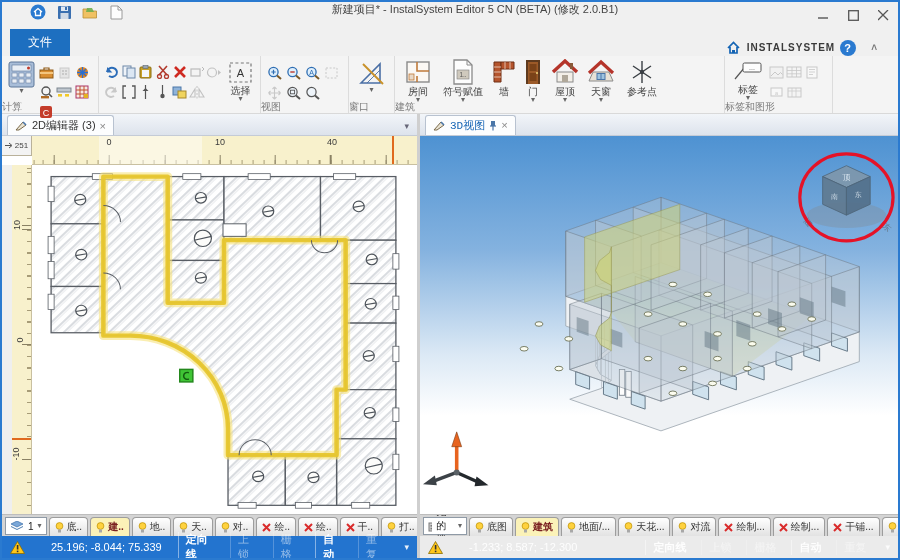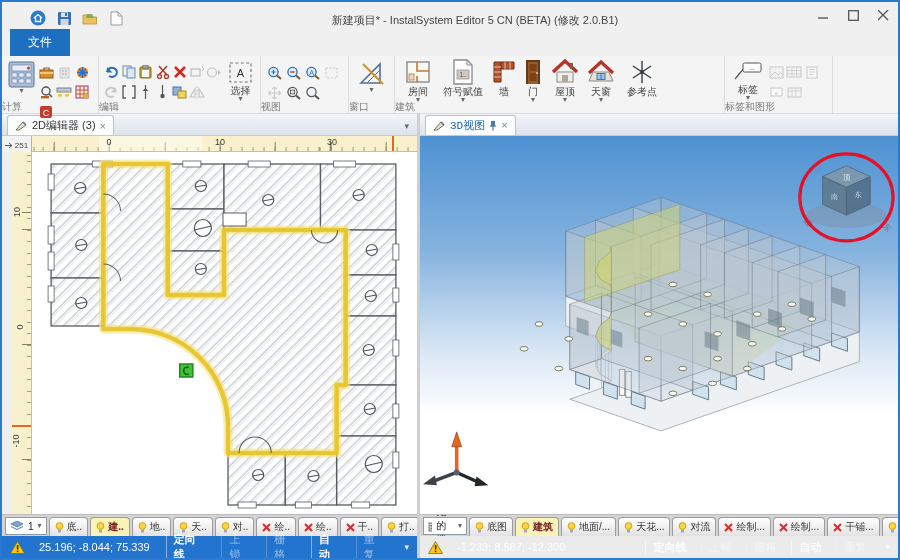--- a/index.html
+++ b/index.html
@@ -1,21 +1,21 @@
 <!DOCTYPE html>
 <html><head>
 <meta charset="utf-8">
 <style>
   html,body{margin:0;padding:0;background:#9a9a9a;}
   *{box-sizing:border-box;}
   .app{width:900px;height:560px;position:relative;background:#f0f0f0;
        border:2px solid #2a7ad0;font-family:"Liberation Sans",sans-serif;
        font-size:11px;color:#333;overflow:hidden;display:flex;flex-direction:column;}
   
-  .titlebar{height:26px;display:flex;align-items:flex-end;background:#f0f0f0;flex:0 0 auto;padding-left:20px;}
+  .titlebar{height:26px;display:flex;align-items:flex-start;background:#f0f0f0;flex:0 0 auto;padding-left:20px;}
   .qat{display:flex;align-items:center;gap:6px;padding-left:6px;width:120px;}
   .qat .qbtn{width:20px;height:20px;display:flex;align-items:center;justify-content:center;}
   .title{flex:1;text-align:center;color:#444;font-size:11px;white-space:nowrap;overflow:hidden;}
   .wincontrols{display:flex;height:26px;}
   .wc{width:30px;height:26px;display:flex;align-items:center;justify-content:center;color:#555;}
   
   .ribbontabs{height:28px;display:flex;align-items:flex-end;background:#f0f0f0;flex:0 0 auto;gap:6px;}
   .rtab{padding:5px 18px;font-size:12px;}
   .rtab.file{background:#1d6fc0;color:#fff;margin-left:8px;}
   .rtab.main{background:#fafafa;color:#1d6fc0;border:1px solid #d5d5d5;border-bottom:none;}
@@ -50,21 +50,21 @@
            display:flex;align-items:flex-end;flex:0 0 auto;}
   .doctab{height:20px;display:flex;align-items:center;gap:4px;background:#fcfdfe;
           border:1px solid #b8c2d0;border-bottom:none;border-radius:3px 3px 0 0;
           padding:0 7px;margin-left:5px;font-size:11px;color:#333;}
   .doctab .x{color:#888;font-size:11px;}
   .doctab.blue{color:#1464b4;font-family:Liberation Mono, monospace;}
   .dt-spacer{flex:1;}
   .dt-caret{color:#667;padding:0 8px 4px 0;font-size:9px;}
   
   .editor{flex:1;position:relative;background:#fff;min-height:0;display:flex;flex-direction:column;}
-  .ruler-row{height:16px;display:flex;flex:0 0 auto;}
+  .ruler-row{height:29px;display:flex;flex:0 0 auto;}
   .corner{width:30px;height:20px;background:#f3f3f3;border-right:1px solid #b9b19a;border-bottom:1px solid #b9b19a;
           display:flex;align-items:center;justify-content:center;gap:2px;font-size:8px;color:#444;}
   .hruler{position:relative;flex:1;background:#f8f1cc;border-bottom:1px solid #c9c0a0;overflow:hidden;
     background-image:
       linear-gradient(90deg, rgba(0,0,0,0) 0, rgba(0,0,0,0) 0),
       repeating-linear-gradient(90deg,#8a8164 0 1px,transparent 1px 55.3px),
       repeating-linear-gradient(90deg,#a79c77 0 1px,transparent 1px 11.06px);
     background-size:auto,auto 9px,auto 4px;background-repeat:repeat-x;background-position:21.7px bottom,21.7px bottom,10.6px bottom;}
   .hruler .hl{position:absolute;left:67px;top:0;width:103px;height:100%;background:rgba(255,255,255,.45);}
   .hruler .num{position:absolute;top:1px;font-size:9px;color:#3a3a3a;transform:translateX(-50%);}
@@ -87,21 +87,21 @@
   .lsel{height:18px;margin-bottom:1px;background:#fff;border:1px solid #8f9aa6;display:flex;align-items:center;
         gap:4px;padding:0 4px;font-size:10px;color:#222;}
   .btab{height:19px;display:flex;align-items:center;gap:3px;background:linear-gradient(#ffffff,#e2e2e2);
         border:1px solid #9d9d9d;border-bottom:none;border-radius:4px 4px 0 0;padding:0 5px;margin-left:2px;
         font-size:10px;color:#333;white-space:nowrap;}
   .btab.sel{background:#fbf2b8;color:#7a2020;font-weight:bold;}
   
   .status{height:22px;display:flex;align-items:center;padding:0 8px;gap:8px;font-size:11px;flex:0 0 auto;}
   .status.active{background:#2374cf;color:#fff;}
   .status.inactive{background:#ebebeb;color:rgba(255,255,255,.92);}
-  .coords{flex:0 0 auto;margin-left:6px;}
+  .coords{flex:0 0 auto;margin-left:18px;}
   .st-spacer{flex:1;}
   .stitem{padding:0 7px;border-left:1px solid rgba(255,255,255,.45);}
   .stitem:first-child{border-left:none;}
   .stitem.off{opacity:.5;}
   .stitem.on{font-weight:bold;}
   .st-caret{font-size:9px;opacity:.9;padding-left:4px;}
   
   .viewport{flex:1;position:relative;overflow:hidden;min-height:0;}
   .viewport svg{display:block;}
 </style>
@@ -155,20 +155,31 @@
           <svg width="11" height="11">
             <path d="M0,0 L10,10 M10,0 L0,10" stroke="#555" stroke-width="1.3"></path>
           </svg>
         </span>
     </div>
   </div>
 
   <div class="ribbontabs">
     <div class="rtab file">文件</div>
     <div class="rt-spacer"></div>
+    <div class="brand">
+      <span class="mini">
+        <svg width="17" height="17">
+            <path d="M3,9 L8.5,3.5 L14,9 M5,8 V14 H12 V8" stroke="#1464b4" stroke-width="1.7" fill="none"></path>
+            <rect x="7" y="11" width="3" height="3" fill="#1464b4"></rect>
+          </svg>
+      </span>
+      <span>INSTALSYSTEM</span>
+      <span class="helpdot">?</span>
+      <span class="collapse">˄</span>
+    </div>
   </div>
 
   <div class="ribbon">
 
     <div class="rgroup" style="width:97px;">
       <div class="rbtn" style="padding-top:3px;">
         <svg width="27" height="27">
             <rect x="1" y="1" width="25" height="25" rx="2" fill="#a8bdd8" stroke="#5c7699"></rect>
             <rect x="4" y="4" width="19" height="6" fill="#e9eef5" stroke="#5c7699" stroke-width="0.6"></rect>
             <circle cx="20.5" cy="7" r="1.5" fill="#c03a2b"></circle>
@@ -323,21 +334,20 @@
         </div>
       </div>
       <div class="rbtn" style="margin-left:4px;margin-top:2px;">
         <svg width="25" height="23">
             <rect x="2" y="2" width="21" height="19" fill="none" stroke="#777" stroke-width="1.2" stroke-dasharray="3,2.4"></rect>
             <text x="12.5" y="16" font-size="11" fill="#333" text-anchor="middle" font-family="Liberation Sans,sans-serif">A</text>
           </svg>
         <span class="cap">选择</span>
         <span class="caret">▾</span>
       </div>
-      <div class="rgroup-label">编辑</div>
     </div>
 
     <div class="rgroup" style="width:88px;">
       <div class="icgrid" style="grid-template-columns:repeat(4,19px);margin-top:5px;">
         <span class="mini">
             <svg width="16" height="15">
               <circle cx="6.5" cy="6" r="4.6" fill="#dfeffc" stroke="#2e6db2" stroke-width="1.3"></circle>
               <line x1="10" y1="9.5" x2="14" y2="13" stroke="#7a5a2a" stroke-width="2"></line>
               <path d="M6.5,3.8 v4.4 M4.3,6 h4.4" stroke="#2e6db2" stroke-width="1.2"></path>
             </svg>
@@ -536,21 +546,21 @@
           <div class="corner">
             <svg width="8" height="7">
                 <path d="M0,3.5 h6 M4,1 l3,2.5 -3,2.5" stroke="#555" fill="none" stroke-width="1"></path>
               </svg>
             <span>251</span>
           </div>
           <div class="hruler">
             <div class="hl"></div>
             <span class="num" style="left:77px;">0</span>
             <span class="num" style="left:188px;">10</span>
-            <span class="num" style="left:300px;">30</span>
+            <span class="num" style="left:300px;">40</span>
             <div class="marker"></div>
           </div>
         </div>
         <div class="canvas-row">
           <div class="vruler">
             <span class="num" style="top:55px;">10</span>
             <span class="num" style="top:170px;">0</span>
             <span class="num" style="top:284px;">-10</span>
             <div class="marker"></div>
           </div>

